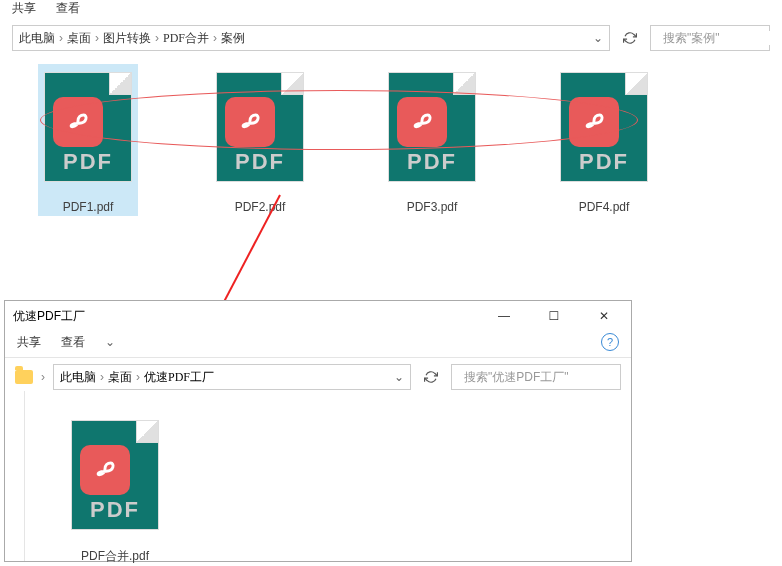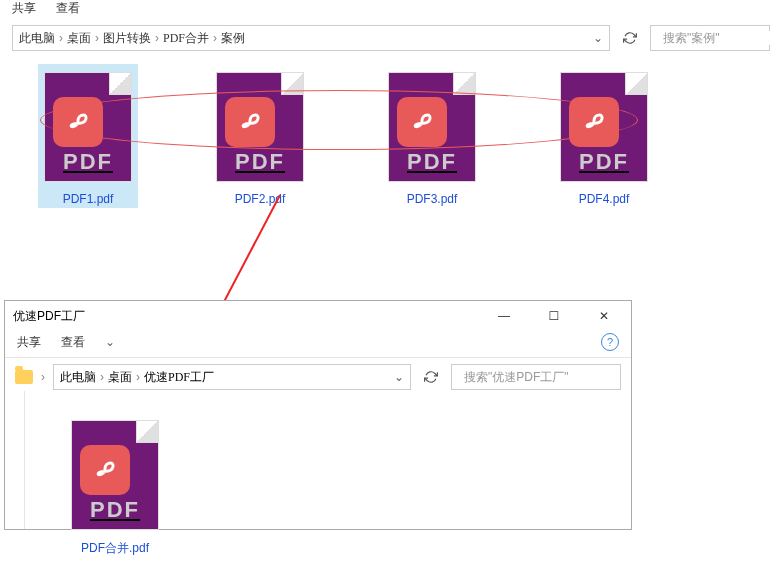--- a/index.html
+++ b/index.html
@@ -100,27 +100,26 @@
       width: 100px;
       padding-top: 8px;
     }
     .file-item.selected {
       background: #cce8f7;
     }
     .pdf-icon {
       width: 88px;
       height: 110px;
       position: relative;
-      background: #701a75;
+      background: #0f766e;
       border: 1px solid #ddd;
       display: flex;
       flex-direction: column;
       align-items: center;
       justify-content: flex-end;
-      text-decoration: underline;
     }
     .pdf-icon .fold {
       position: absolute;
       right: 0; top: 0;
       width: 22px; height: 22px;
       background: linear-gradient(135deg, #fff 0%, #fff 50%, #e0e0e0 50%, #e0e0e0 100%);
       border-left: 1px solid #ddd;
       border-bottom: 1px solid #ddd;
     }
     .pdf-icon .badge {
@@ -134,32 +133,32 @@
       justify-content: center;
     }
     .pdf-icon .pdf-text {
       font-size: 22px;
       font-weight: bold;
       color: #ccc;
       letter-spacing: 2px;
       margin-bottom: 6px;
     }
     .file-label {
-      margin-top: 8px;
-      color: #1d4ed8;
+      margin-top: 16px;
+      color: #404040;
       text-align: center;
       padding: 2px 6px;
     }
 
     .window2 {
       position: absolute;
       left: 4px;
       top: 300px;
       width: 628px;
-      height: 230px;
+      height: 262px;
       background: #fff;
       border: 1px solid #aaa;
     }
     .win2-title {
       height: 30px;
       display: flex;
       align-items: center;
       padding: 0 8px;
       justify-content: space-between;
     }

